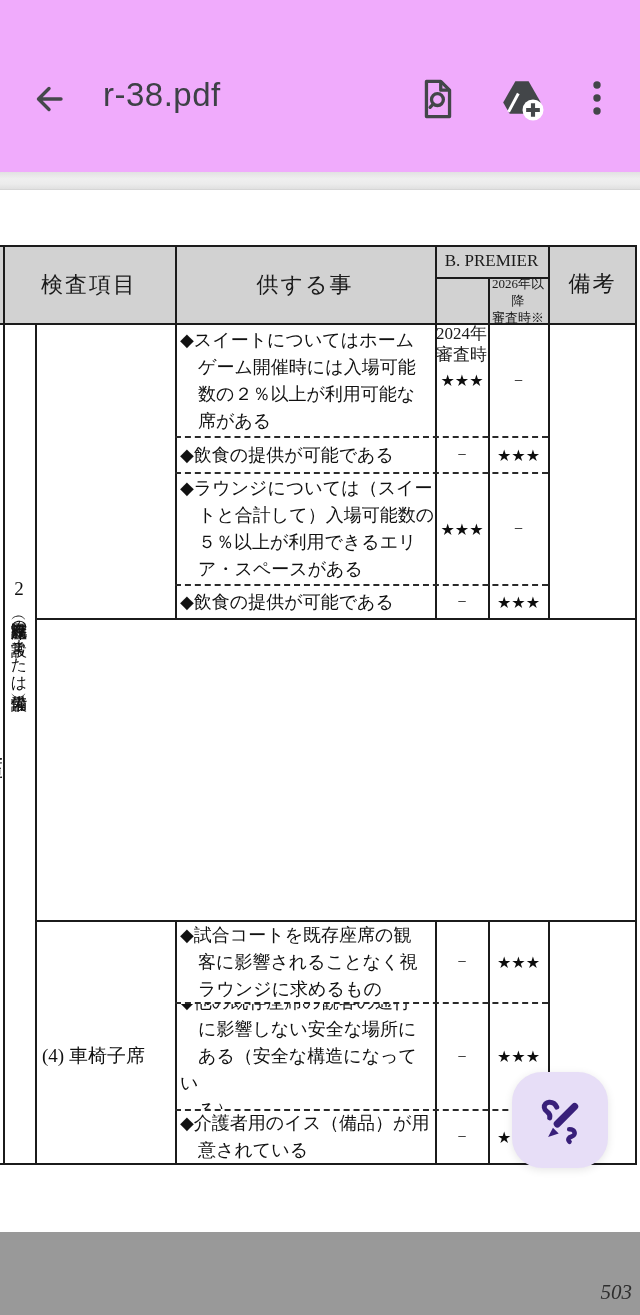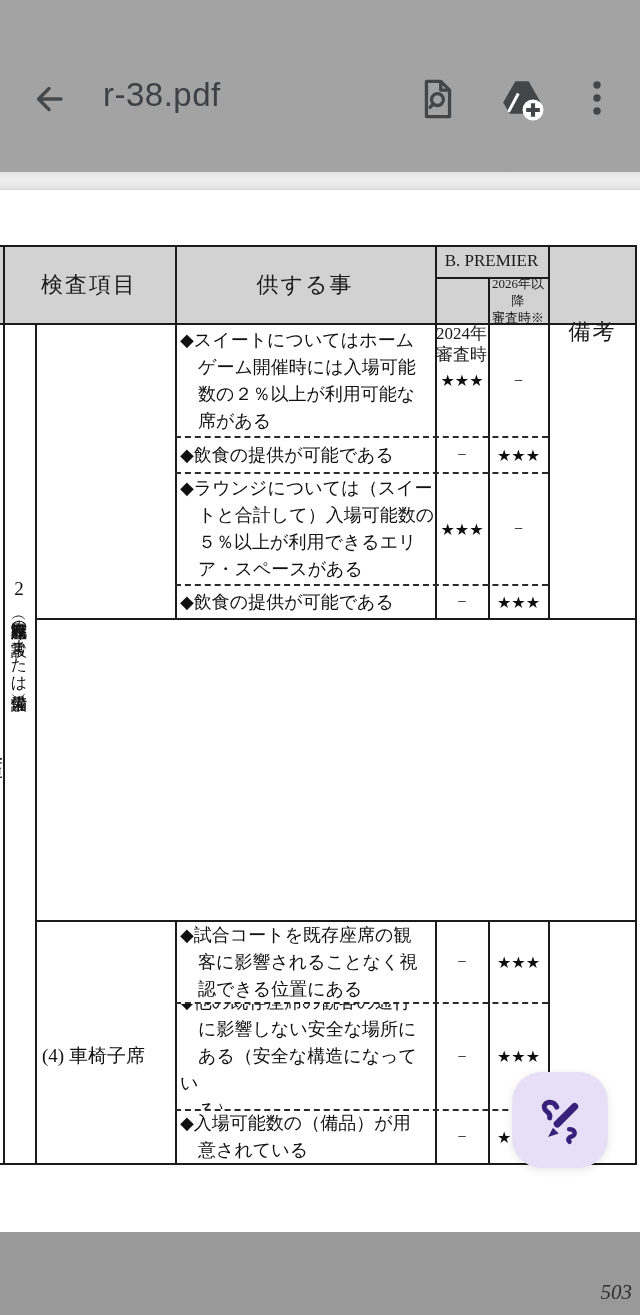--- a/index.html
+++ b/index.html
@@ -3,21 +3,21 @@
 <meta charset="utf-8">
 <style>
   * { margin:0; padding:0; box-sizing:border-box; }
   html,body { width:640px; height:1315px; }
   body {
     position:relative; overflow:hidden; background:#ffffff;
     font-family:"Liberation Serif","DejaVu Serif",serif; color:#111;
   }
 
   
-  .toolbar { position:absolute; left:0; top:0; width:640px; height:172px; background:#a3a3a3; }
+  .toolbar { position:absolute; left:0; top:0; width:640px; height:172px; background:#f0abfc; }
   .icon-btn { position:absolute; background:none; border:none; cursor:pointer; }
   .back-btn   { left:28px;  top:78px; width:44px; height:44px; }
   .find-btn   { left:416px; top:76px; width:44px; height:48px; }
   .drive-btn  { left:498px; top:76px; width:48px; height:48px; }
   .menu-btn   { left:586px; top:78px; width:22px; height:44px; }
   .doc-title {
     position:absolute; left:103px; top:76px;
     font-family:"Liberation Sans","DejaVu Sans",sans-serif;
     font-size:33px; color:#3d4146; letter-spacing:0.5px;
   }
@@ -61,21 +61,21 @@
   .d3 { left:175px; top:394px; width:373px; }
   .d4 { left:175px; top:812px; width:373px; }
   .d5 { left:175px; top:919px; width:373px; }
 
   .hcell { position:absolute; display:flex; align-items:center; justify-content:center; text-align:center; color:#1a1a1a; }
   .hc-inspection { left:3px;   top:55px; width:172px; height:80px; font-size:22px; letter-spacing:2px; }
   .hc-criteria   { left:175px; top:55px; width:260px; height:80px; font-size:22px; letter-spacing:2px; }
   .hc-premier    { left:435px; top:55px; width:113px; height:32px; font-size:17px; }
   .hc-2024       { left:435px; top:87px; width:53px;  height:46px; font-size:17px; line-height:21px; white-space:pre-line;margin-top:44px; }
   .hc-2026       { left:488px; top:87px; width:60px;  height:46px; font-size:13px; line-height:17px; white-space:pre-line; }
-  .hc-remarks    { left:548px; top:55px; width:89px;  height:78px; font-size:22px; letter-spacing:2px;margin-top:48px; }
+  .hc-remarks    { left:548px; top:55px; width:89px;  height:78px; font-size:22px; letter-spacing:2px; }
 
   .group-num {
     position:absolute; left:3px; top:388px; width:32px; height:26px;
     text-align:center; font-size:19px;
   }
   .group-label {
     position:absolute; left:4px; top:420px; width:31px; height:300px;
     writing-mode:vertical-rl; font-size:16px; line-height:31px;
     display:flex; align-items:center; letter-spacing:0;
   }
@@ -201,30 +201,30 @@
   <div class="score sc24 s3r3">★★★</div>
   <div class="score sc26 s3r3">−</div>
   <div class="crit s3r4">◆飲食の提供が可能である</div>
   <div class="score sc24 s3r4">−</div>
   <div class="score sc26 s3r4">★★★</div>
 
 
   <div class="item-label il-4">(4) 車椅子席</div>
   <div class="crit s4r1">◆試合コートを既存座席の観
 　客に影響されることなく視
-　認できる位置にある</div>
+　ラウンジに求めるもの</div>
   <div class="score sc24 s4r1">−</div>
   <div class="score sc26 s4r1">★★★</div>
   <div class="crit s4r2">◆他の既存座席の観客の通行
 　に影響しない安全な場所に
 　ある（安全な構造になってい
 　る）</div>
   <div class="score sc24 s4r2">−</div>
   <div class="score sc26 s4r2">★★★</div>
-  <div class="crit s4r3">◆入場可能数の（備品）が用
+  <div class="crit s4r3">◆介護者用のイス（備品）が用
 　意されている</div>
   <div class="score sc24 s4r3">−</div>
   <div class="score sc26 s4r3">★★★</div>
 
   <div class="hline h-top"></div>
   <div class="hline h-sub"></div>
   <div class="hline h-head"></div>
   <div class="hline h-notes-t"></div>
   <div class="hline h-notes-b"></div>
   <div class="hline h-bottom"></div>

